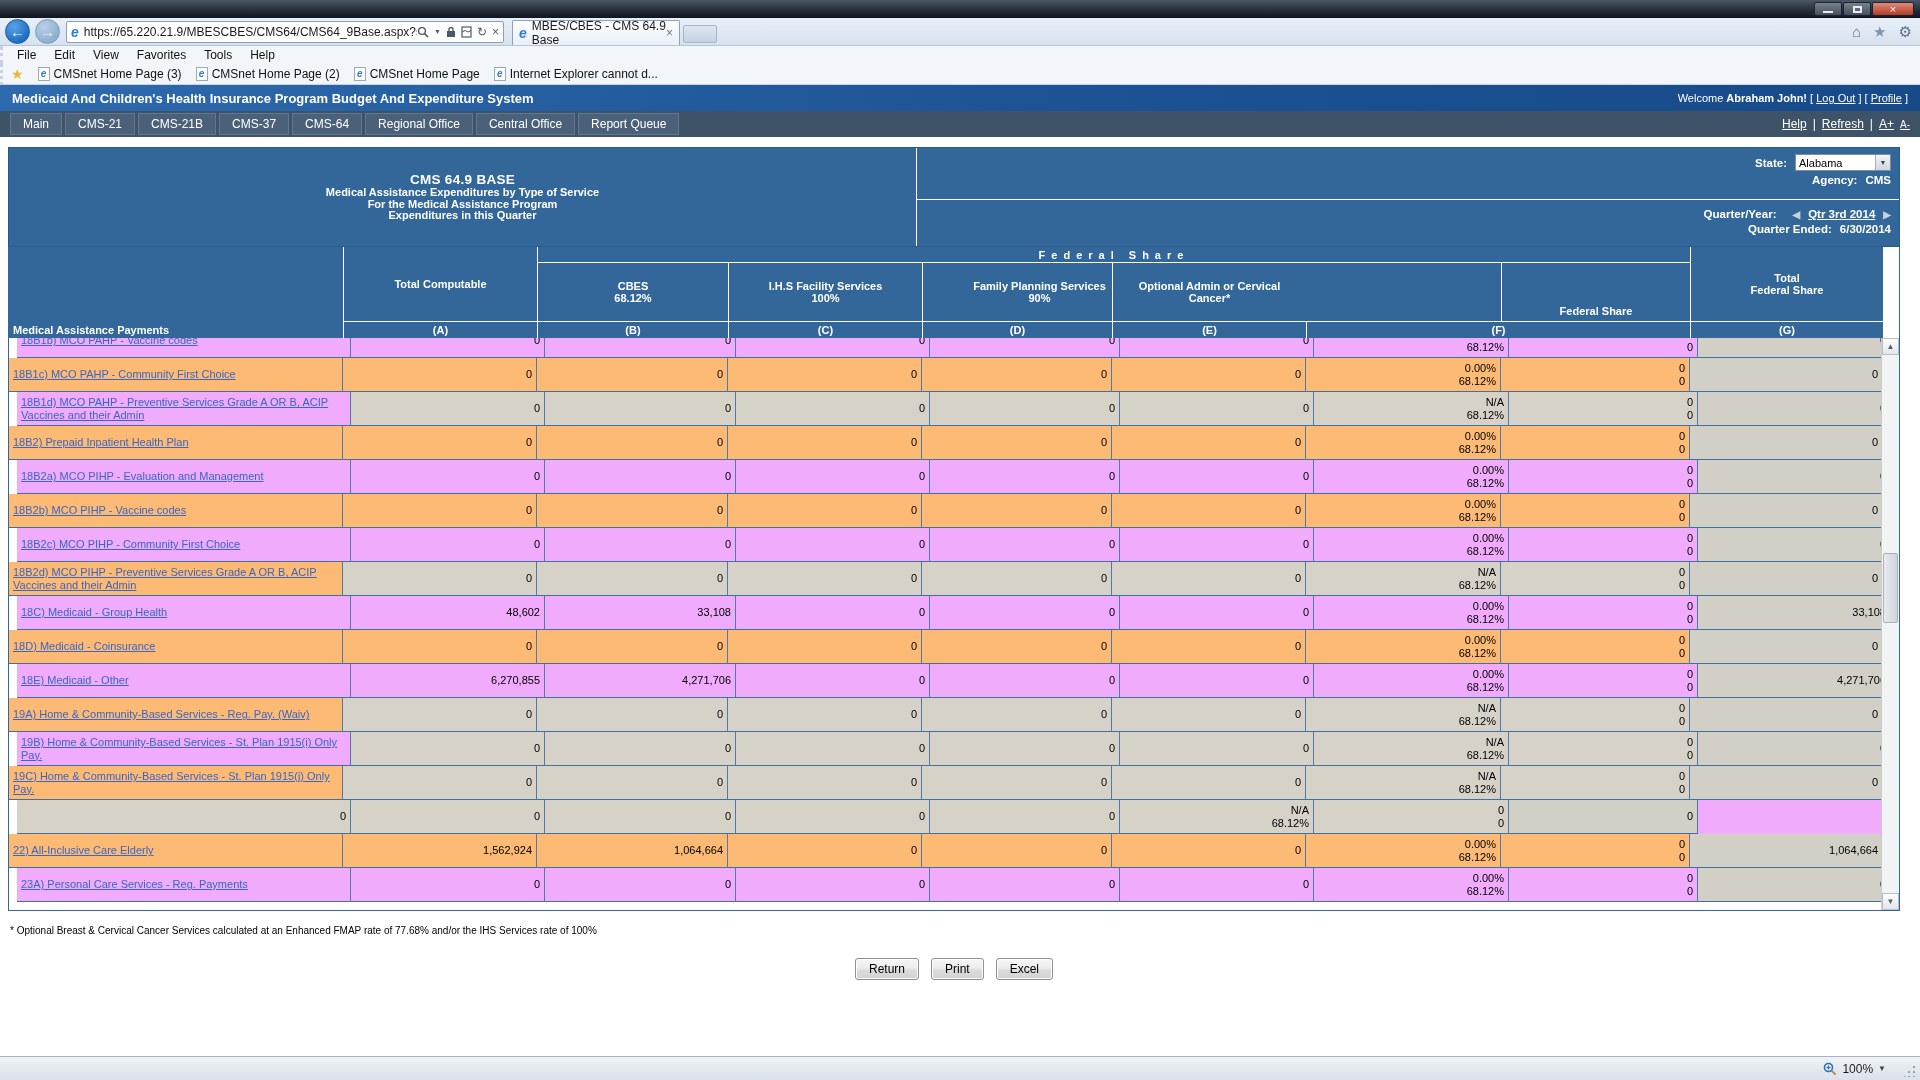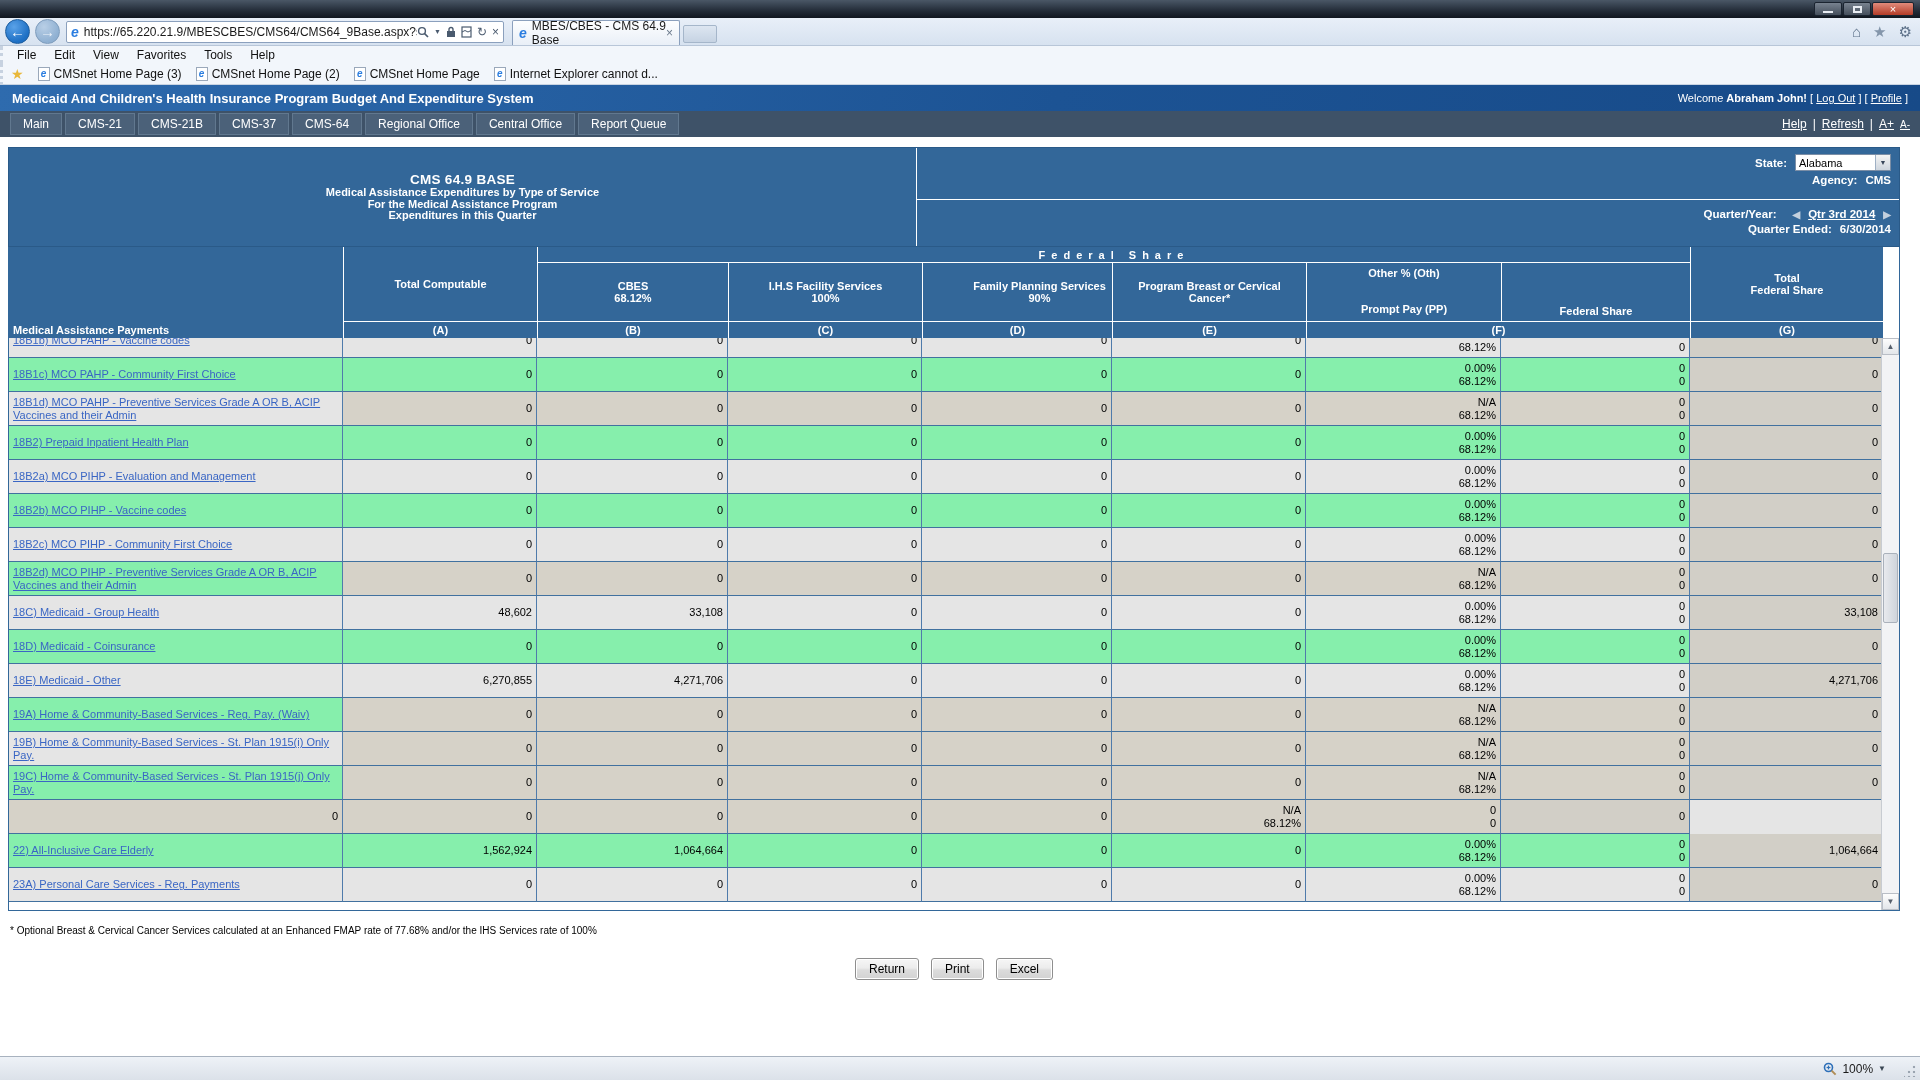--- a/index.html
+++ b/index.html
@@ -95,22 +95,22 @@
   .h-lb { grid-column:3; grid-row:3; border-left:1px solid #fff; border-top:1px solid #fff; }
   .h-lc { grid-column:4; grid-row:3; border-left:1px solid #fff; border-top:1px solid #fff; }
   .h-ld { grid-column:5; grid-row:3; border-left:1px solid #fff; border-top:1px solid #fff; }
   .h-le { grid-column:6; grid-row:3; border-left:1px solid #fff; border-top:1px solid #fff; }
   .h-lf { grid-column:7/9; grid-row:3; border-left:1px solid #fff; border-top:1px solid #fff; }
   .h-lg { grid-column:9; grid-row:3; border-left:1px solid #fff; border-top:1px solid #fff; }
 
   .tablewrap { position:relative; border:1px solid #336799; border-top:none; width:1892px; }
   .tbodyview { height:572px; overflow:hidden; width:1874px; }
   .tbodyinner { margin-top:-14px; }
-  .trow { background:#86efac; }
-  .trow.alt { background:#e5e5e5; }
+  .trow { background:#fdba74; }
+  .trow.alt { background:#f0abfc;margin-left:8px; }
   .cell { border-right:1px solid #4f7bab; border-bottom:1px solid #41719f; font-size:11px; color:#000;
           padding:2px 4px; min-height:34px; display:flex; flex-direction:column; justify-content:center; }
   .cell.lab { justify-content:center; align-items:flex-start; line-height:12.5px; }
   .cell.num { align-items:flex-end; text-align:right; line-height:13px; }
   .cell.gcol { background:#d2cfc7; }
   .trow.na .val { background:#d6d2c8; }
   .rowlink { color:#3a66c4; text-decoration:underline; }
 
   .vscroll { position:absolute; top:91px; right:0; width:18px; bottom:0; background:#f2f3f5; border-left:1px solid #c8ccd2; }
   .sbtn { height:17px; background:linear-gradient(#fdfdfd,#e3e6ea); border:1px solid #b9bec6; color:#555e6b;
@@ -310,26 +310,22 @@
       </div>
       <div class="th h-c">
         <span>I.H.S Facility Services</span>
         <span>100%</span>
       </div>
       <div class="th h-d">
         <span>Family Planning Services</span>
         <span>90%</span>
       </div>
       <div class="th h-e">
-        <span>Program Breast or Cervical</span>
+        <span>Optional Admin or Cervical</span>
         <span>Cancer*</span>
-      </div>
-      <div class="th h-f1">
-        <span>Other % (Oth)</span>
-        <span>Prompt Pay (PP)</span>
       </div>
       <div class="th h-f2">
         <span>Federal Share</span>
       </div>
       <div class="th h-g">
         <span>Total</span>
         <span>Federal Share</span>
       </div>
       <div class="th h-la">(A)</div>
       <div class="th h-lb">(B)</div>

